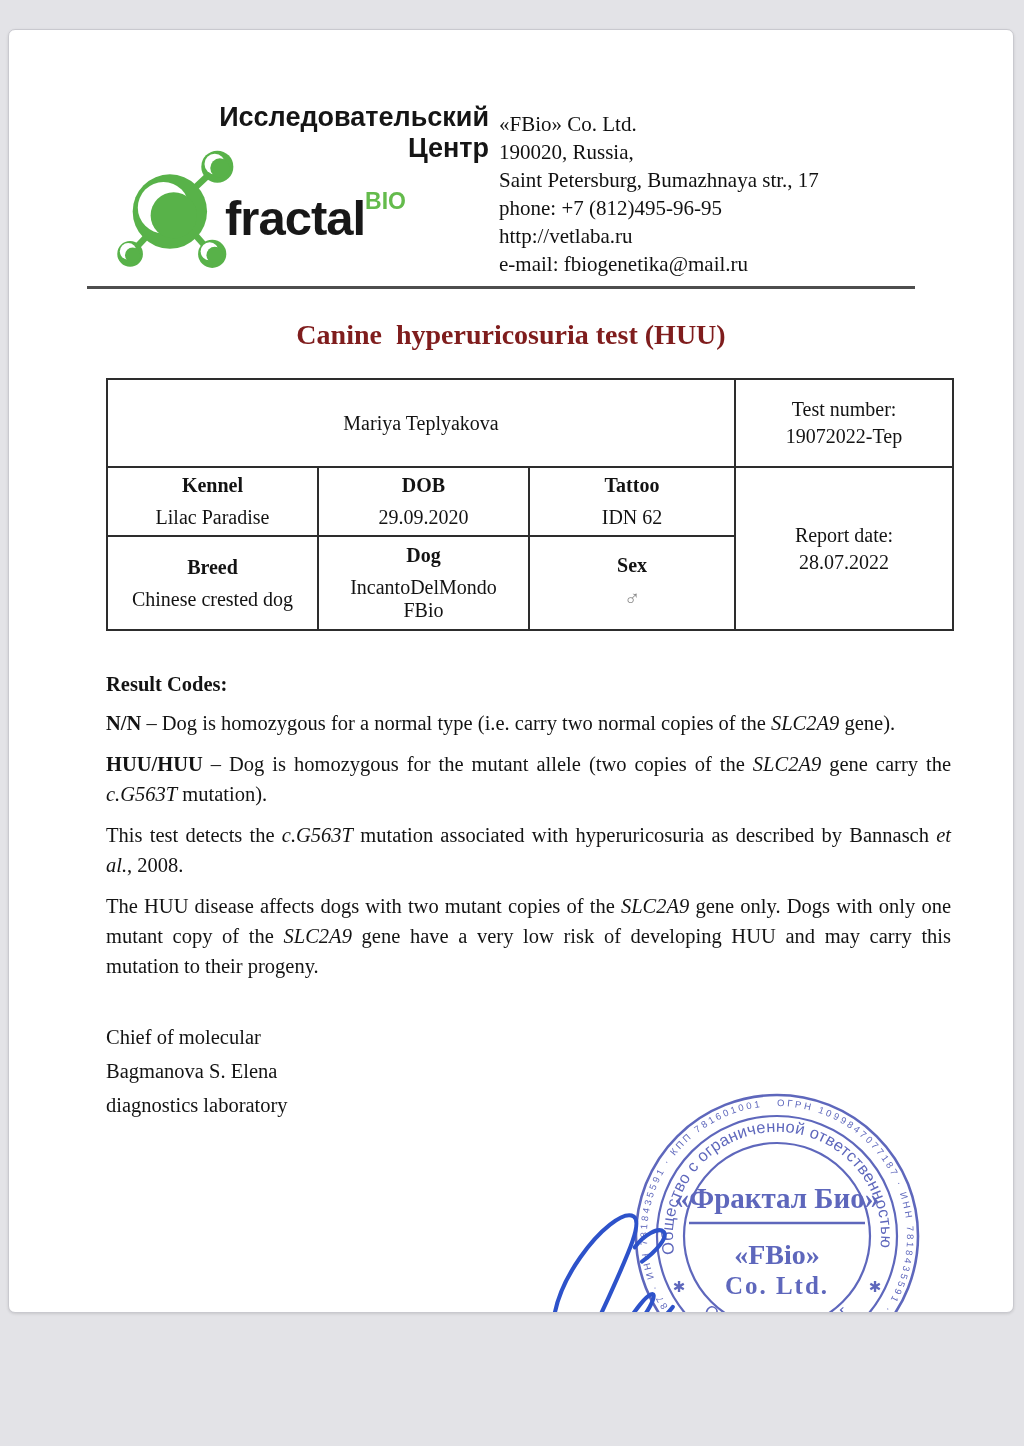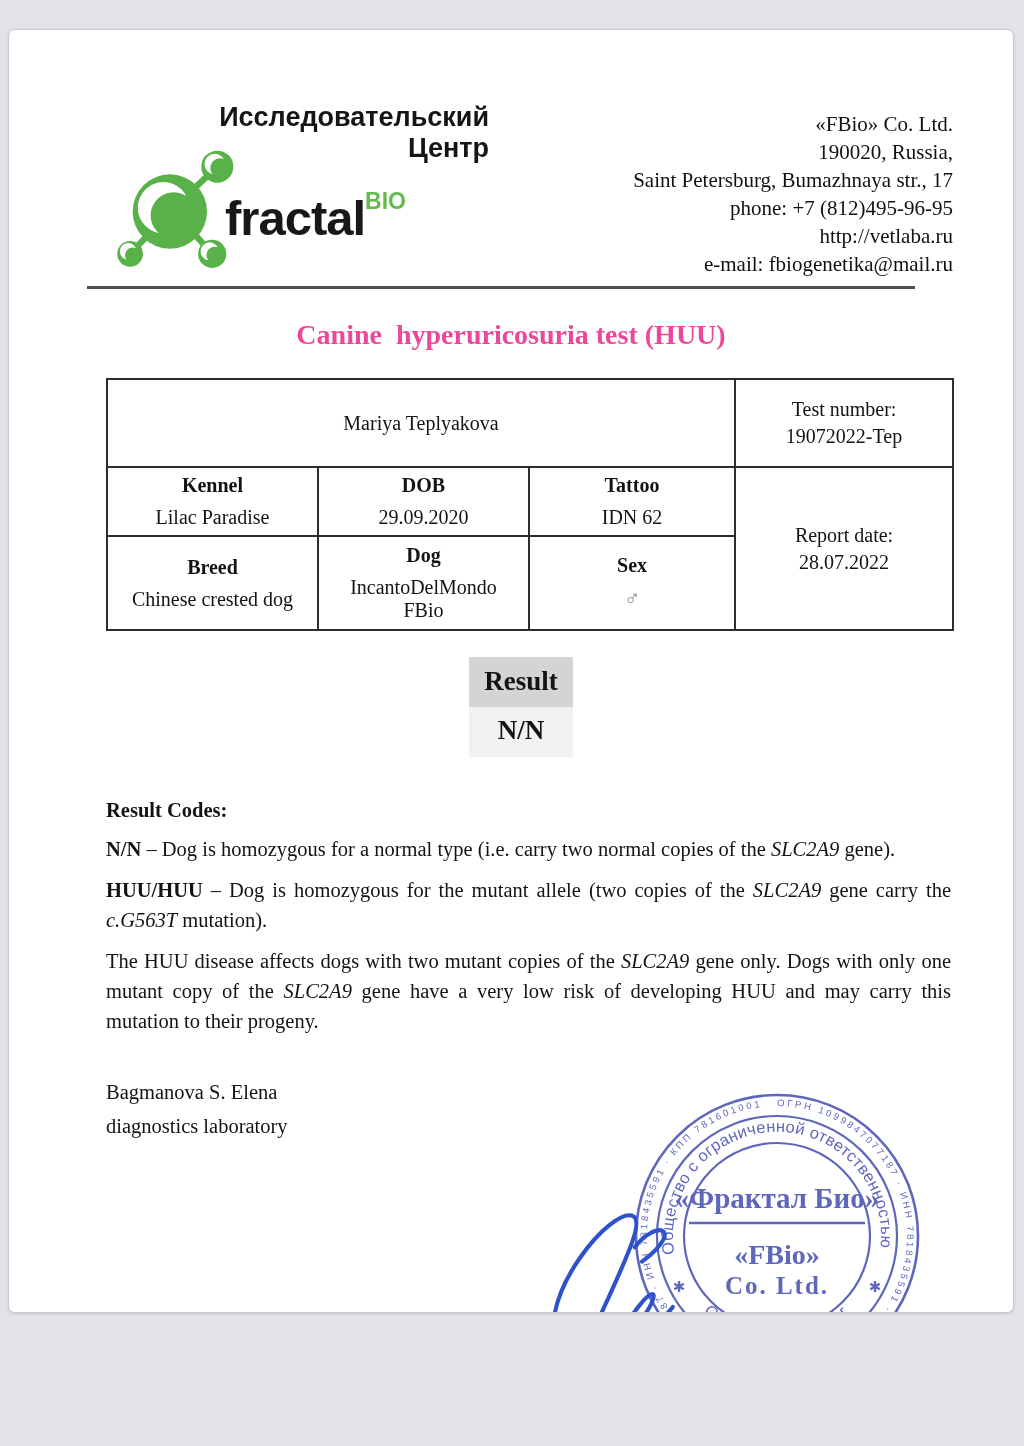--- a/index.html
+++ b/index.html
@@ -25,28 +25,28 @@
     font-family:"Liberation Sans","DejaVu Sans",sans-serif;
     font-weight:bold; font-size:27px; line-height:31px;
     text-align:right; color:#151515; width:380px;
   }
   .logo-row { display:flex; align-items:center; margin-top:-14px; margin-left:2px; }
   .logo-word { font-family:"Liberation Sans","DejaVu Sans",sans-serif;
     font-weight:600; font-size:49px; letter-spacing:-1px; color:#181818;
     margin-left:-14px; position:relative; top:6px; }
   .logo-bio { font-family:"Liberation Sans","DejaVu Sans",sans-serif;
     font-weight:bold; font-size:23px; color:#64bb4c; vertical-align:26px; letter-spacing:0; }
-  .header-right { flex:1; text-align:right; font-size:21px; line-height:28px; padding-top:8px; color:#111; }
+  .header-right { flex:1; text-align:left; font-size:21px; line-height:28px; padding-top:8px; color:#111; }
 
   .head-rule { border:none; border-top:3px solid #4e4e4e; margin:8px 98px 0 78px; }
 
   
   .doc-title {
     text-align:center; font-weight:bold; font-size:28px;
-    margin-top:30px; white-space:pre-wrap; color:#ec4899;
+    margin-top:30px; white-space:pre-wrap; color:#7f1d1d;
   }
 
   
   .info-table {
     border-collapse:collapse; margin:27px 0 0 97px; width:846px;
     table-layout:fixed; text-align:center; font-size:20px;
   }
   .info-table td { border:2px solid #2d2d2d; vertical-align:middle; padding:6px 4px; }
   .info-table col.c1 { width:211px; } .info-table col.c2 { width:211px; }
   .info-table col.c3 { width:206px; } .info-table col.c4 { width:218px; }
@@ -173,33 +173,31 @@
         <div class="cell-value narrow">IncantoDelMondo FBio</div>
       </td>
       <td>
         <div class="cell-label">Sex</div>
         <div class="cell-value sex-value">♂</div>
       </td>
     </tr>
   </tbody>
     </table>
 
-  <div class="result-box">
-    <div class="result-label">Result</div>
-    <div class="result-value">N/N</div>
-  </div>
 
   <div class="codes">
     <h3>Result Codes:</h3>
     <p><span style="font-weight: bold;">N/N</span><span> – Dog is homozygous for a normal type (i.e. carry two normal copies of the </span><span style="font-style: italic;">SLC2A9</span><span> gene).</span></p>
     <p><span style="font-weight: bold;">HUU/HUU</span><span> – Dog is homozygous for the mutant allele (two copies of the </span><span style="font-style: italic;">SLC2A9</span><span> gene carry the </span><span style="font-style: italic;">c.G563T</span><span> mutation).</span></p>
+    <p><span>This test detects the </span><span style="font-style: italic;">c.G563T</span><span> mutation associated with hyperuricosuria as described by Bannasch </span><span style="font-style: italic;">et al.</span><span>, 2008.</span></p>
     <p><span>The HUU disease affects dogs with two mutant copies of the </span><span style="font-style: italic;">SLC2A9</span><span> gene only. Dogs with only one mutant copy of the </span><span style="font-style: italic;">SLC2A9</span><span> gene have a very low risk of developing HUU and may carry this mutation to their progeny.</span></p>
   </div>
 
   <div class="sig-block">
+    <div>Chief of molecular</div>
     <div>Bagmanova S. Elena</div>
     <div>diagnostics laboratory</div>
   </div>
 
   <div class="stamp">
     <svg width="300" height="300" viewBox="0 0 300 300">
       <defs>
         <path id="ringPath" d="M 150,20 A 130,130 0 1 1 149.99,20"></path>
         <path id="topArc" d="M 47.6,168.1 A 104,104 0 1 1 252.4,168.1"></path>
         <path id="bottomArc" d="M 53.9,194.8 A 106,106 0 0 0 246.1,194.8"></path>

